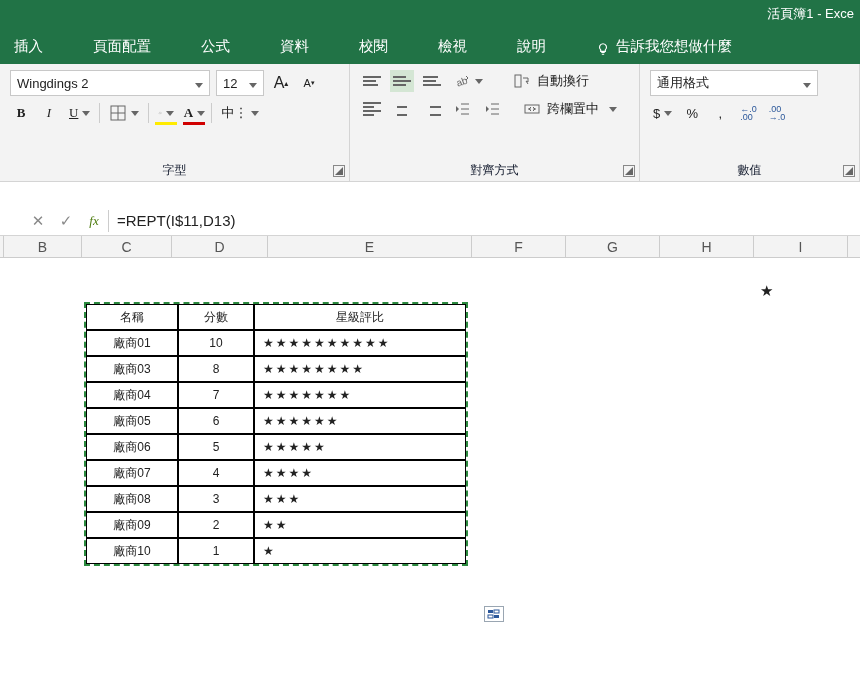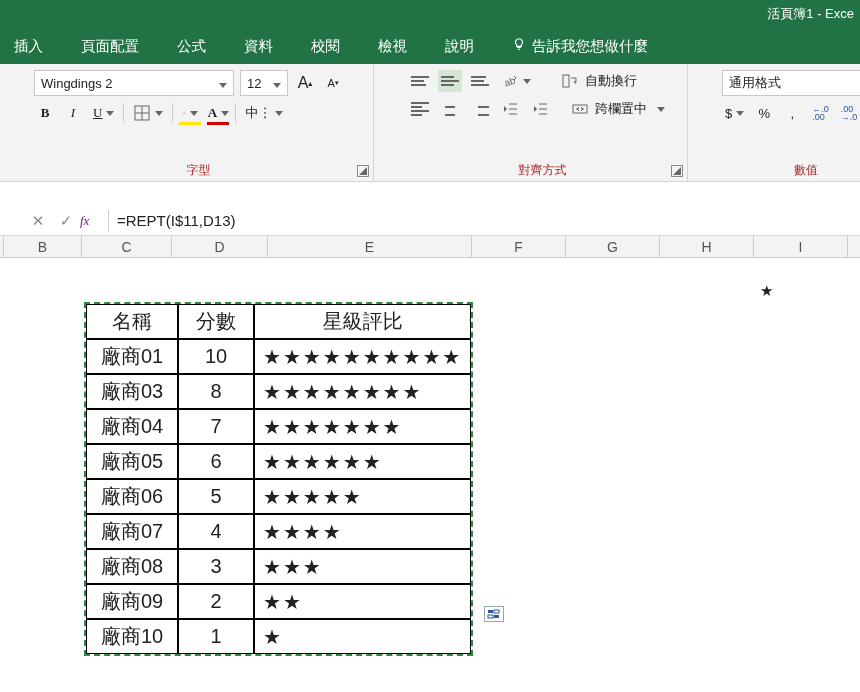--- a/index.html
+++ b/index.html
@@ -24,46 +24,45 @@
     padding-right: 6px;
   }
   .titlebar span { float: right; }
   .tabs {
     background: #217346;
     color: #fff;
     height: 36px;
     display: flex;
     align-items: center;
     padding: 0 4px;
-    gap: 18px;
+    gap: 30px;
   }
   .tab {
     padding: 8px 10px;
     cursor: pointer;
     font-size: 14.5px;
   }
-  .tell-me { display: flex; align-items: flex-start; gap: 6px; }
+  .tell-me { display: flex; align-items: flex-end; gap: 6px; }
   .bulb {
     width: 14px; height: 14px; display: inline-block;
   }
   .ribbon {
     background: #f3f3f3;
     border-bottom: 1px solid #d4d4d4;
     display: flex;
     align-items: stretch;
     height: 118px;
   }
   .group {
     border-right: 1px solid #d4d4d4;
     padding: 6px 10px 2px 10px;
     display: flex;
     flex-direction: column;
     justify-content: space-between;
     position: relative;
-    margin-left: 24px;
   }
   .group-rows { display: flex; flex-direction: column; gap: 6px; }
   .row { display: flex; align-items: center; gap: 6px; }
   .ctl {
     border: 1px solid #c8c8c8;
     background: #fff;
     height: 26px;
     display: inline-flex;
     align-items: center;
     padding: 0 6px;
@@ -77,21 +76,21 @@
     padding: 0 3px;
   }
   .dd::after {
     content: ""; display:inline-block; margin-left:4px;
     border-left:4px solid transparent; border-right:4px solid transparent;
     border-top:5px solid #666;
   }
   .group-label {
     text-align: center;
     font-size: 12px;
-    color: #b91c1c;
+    color: #0f172a;
     padding-top: 4px;
     position: relative;
   }
   .dialog-launcher {
     position: absolute; right: 4px; bottom: 4px;
     width: 12px; height: 12px; border:1px solid #888;
     cursor: pointer;
   }
   .dialog-launcher::after{
     content:""; position:absolute; right:1px; bottom:1px;
@@ -109,38 +108,38 @@
   .yellow{background:#ffeb00;}
   .red{background:#d00000;}
   .align-box{display:flex;flex-direction:column;gap:2px;width:18px;}
   .align-box span{height:2px;background:#666;}
   
   .fxbar {
     display:flex;align-items:center;height:30px;
     border-bottom:1px solid #d4d4d4;margin-top:24px;
   }
   .fx-btn{width:28px;text-align:center;color:#888;font-size:15px;}
-  .fx-label{font-style:italic;font-family:"Times New Roman",serif;color:#701a75;width:28px;text-align:left;}
+  .fx-label{font-style:italic;font-family:"Times New Roman",serif;color:#4d7c0f;width:28px;text-align:center;}
   .fx-input{flex:0 0 240px;padding:0 8px;font-size:15px;}
   
   .colhdrs{display:flex;height:22px;border-bottom:1px solid #ccc;background:#f3f3f3;}
   .colhdr{border-right:1px solid #ccc;text-align:center;line-height:22px;color:#555;font-size:14px;}
   .cA{width:4px;} .cB{width:78px;} .cC{width:90px;} .cD{width:96px;}
   .cE{width:204px;} .cF{width:94px;} .cG{width:94px;} .cH{width:94px;} .cI{width:94px;}
   
   .sheet{position:relative;padding-top:40px;}
   .star-cell{position:absolute;left:760px;top:24px;font-size:15px;}
   .datatable{
     position:absolute;left:84px;top:44px;
     border:2px dashed #2b8a3e;
     border-collapse:separate;border-spacing:0;
   }
   .datatable th,.datatable td{
     border:1px solid #000;
-    padding:3px 8px;font-size:20px;height:26px;
+    padding:3px 8px;font-size:12px;height:26px;
   }
   .datatable th{font-weight:normal;text-align:center;}
   .c-name{width:92px;text-align:center;}
   .c-score{width:76px;text-align:center;}
   .c-stars{width:212px;text-align:left;padding-left:10px;letter-spacing:2px;}
   .datatable thead .c-stars{text-align:center;letter-spacing:normal;margin-left:32px;}
   .fill-handle{
     position:absolute;left:484px;top:348px;width:20px;height:16px;
     border:1px solid #9aa6b2;background:#fff;font-size:10px;
     display:flex;align-items:center;justify-content:center;color:#2b579a;

